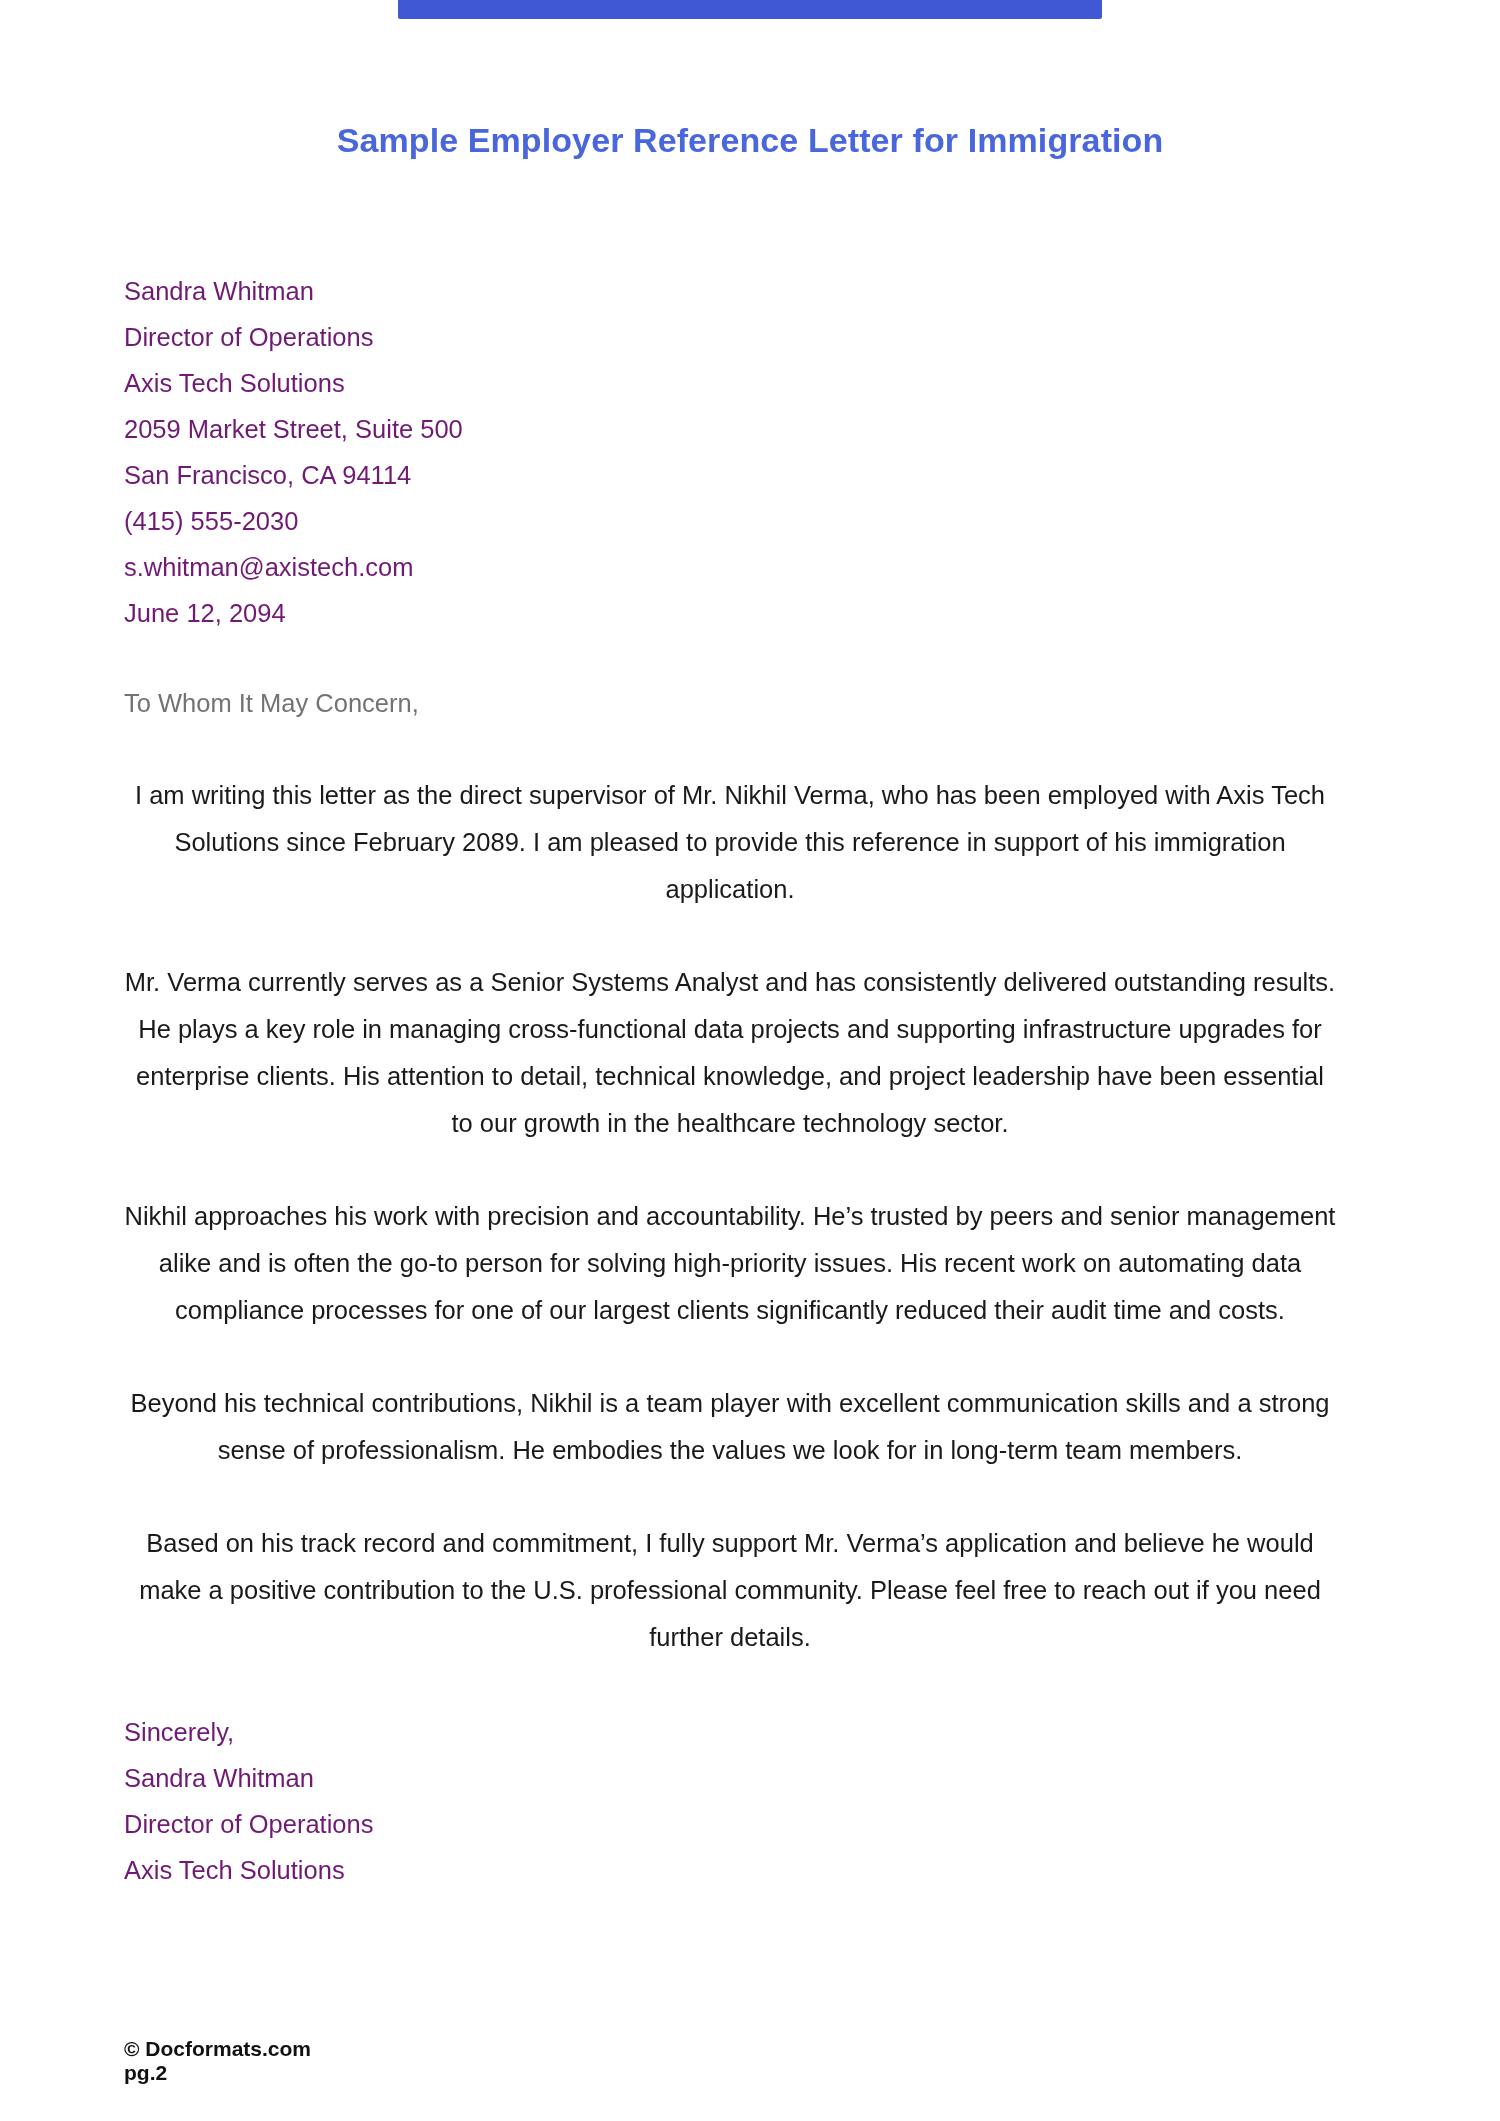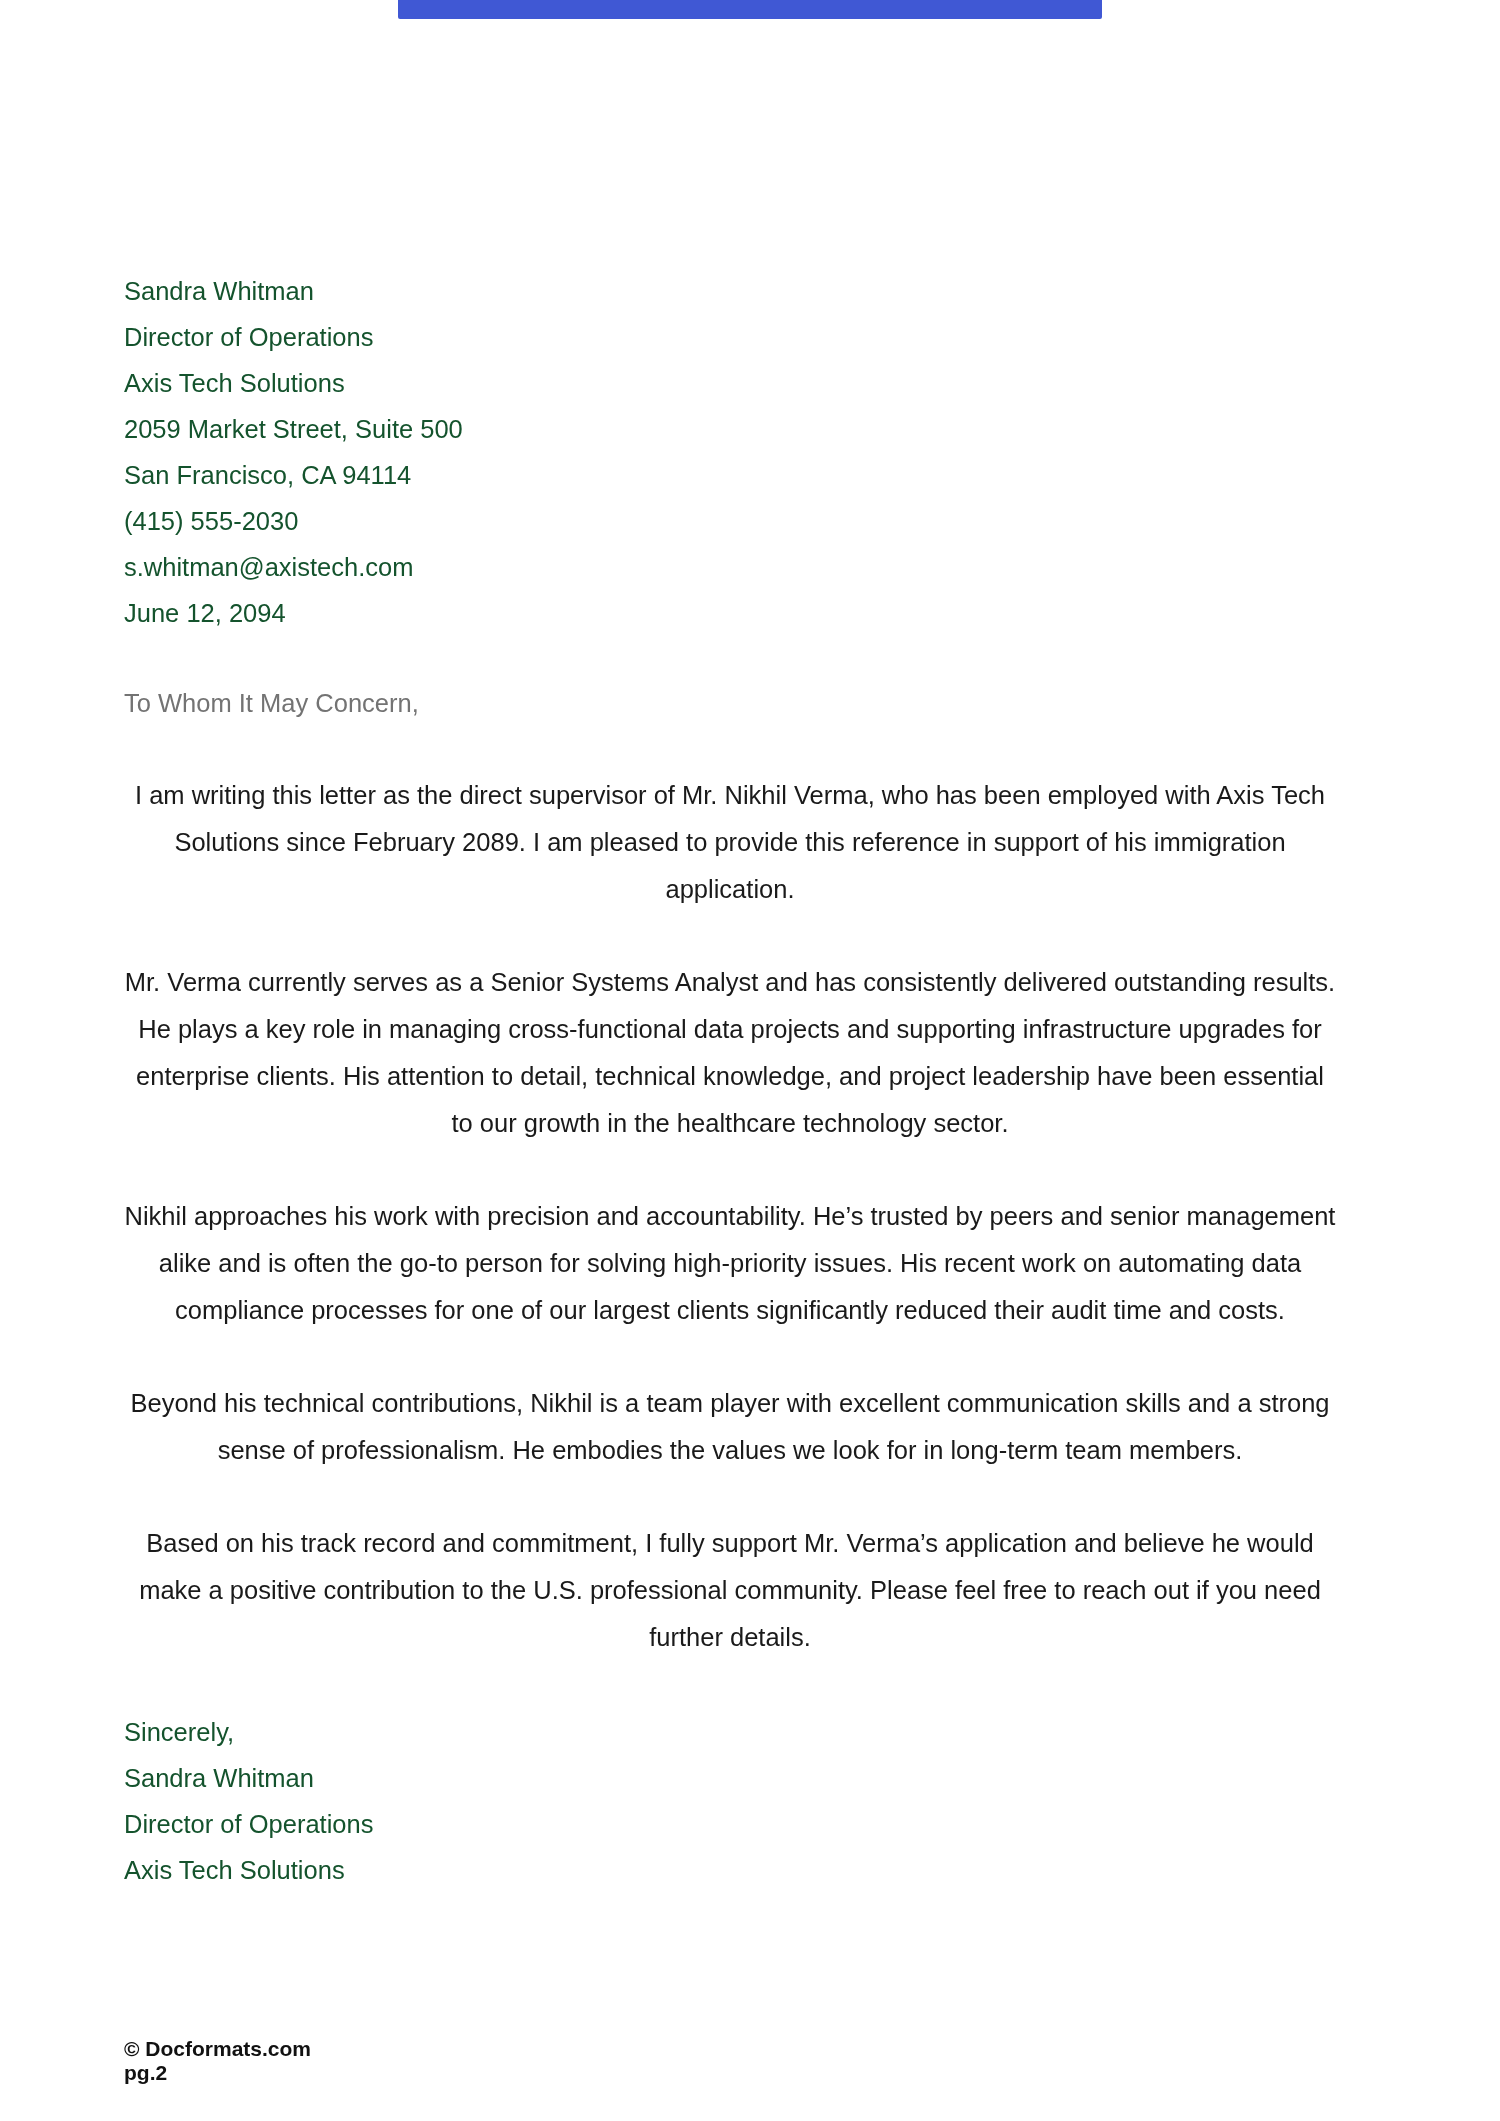--- a/index.html
+++ b/index.html
@@ -43,21 +43,21 @@
   .content {
     position: absolute;
     top: 268px;
     left: 124px;
     width: 1212px;
   }
   .addr-block,
   .sign-block {
     font-size: 25.5px;
     line-height: 46px;
-    color: #14532d;
+    color: #701a75;
   }
   .addr-line,
   .sign-line {
     white-space: nowrap;
   }
   .salutation {
     font-size: 25.5px;
     line-height: 46px;
     margin-top: 44px;
     color: #737373;
@@ -90,20 +90,21 @@
     text-align: right;
   }
 </style>
 </head>
 <body>
 
 <div class="page">
 
   <div class="top-bar"></div>
 
+  <div class="doc-title">Sample Employer Reference Letter for Immigration</div>
 
   <div class="content">
 
     <div class="addr-block">
       <div class="addr-line">Sandra Whitman</div>
       <div class="addr-line">Director of Operations</div>
       <div class="addr-line">Axis Tech Solutions</div>
       <div class="addr-line">2059 Market Street, Suite 500</div>
       <div class="addr-line">San Francisco, CA 94114</div>
       <div class="addr-line">(415) 555-2030</div>

